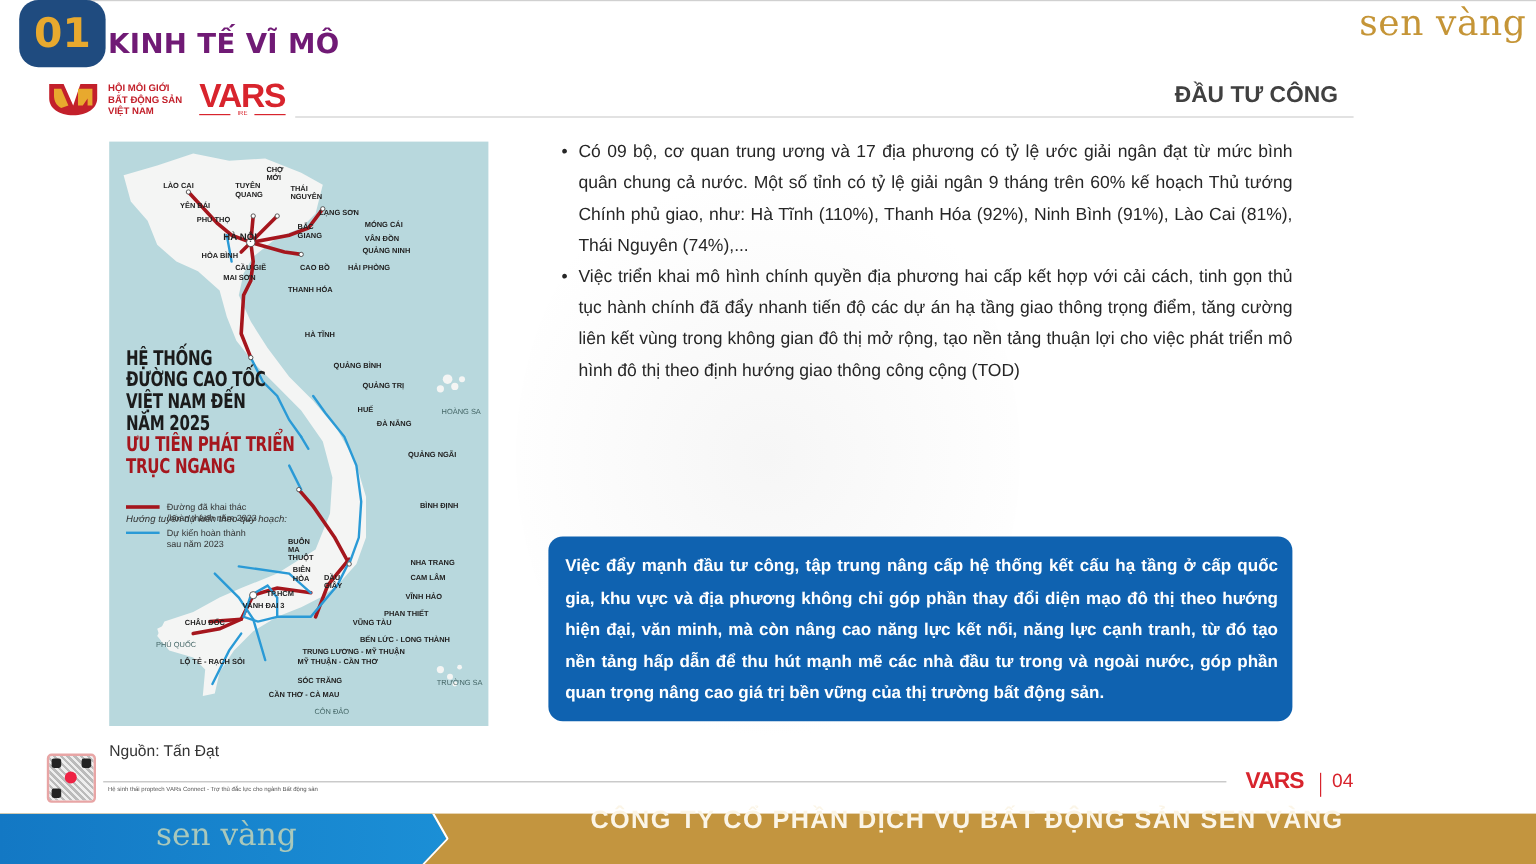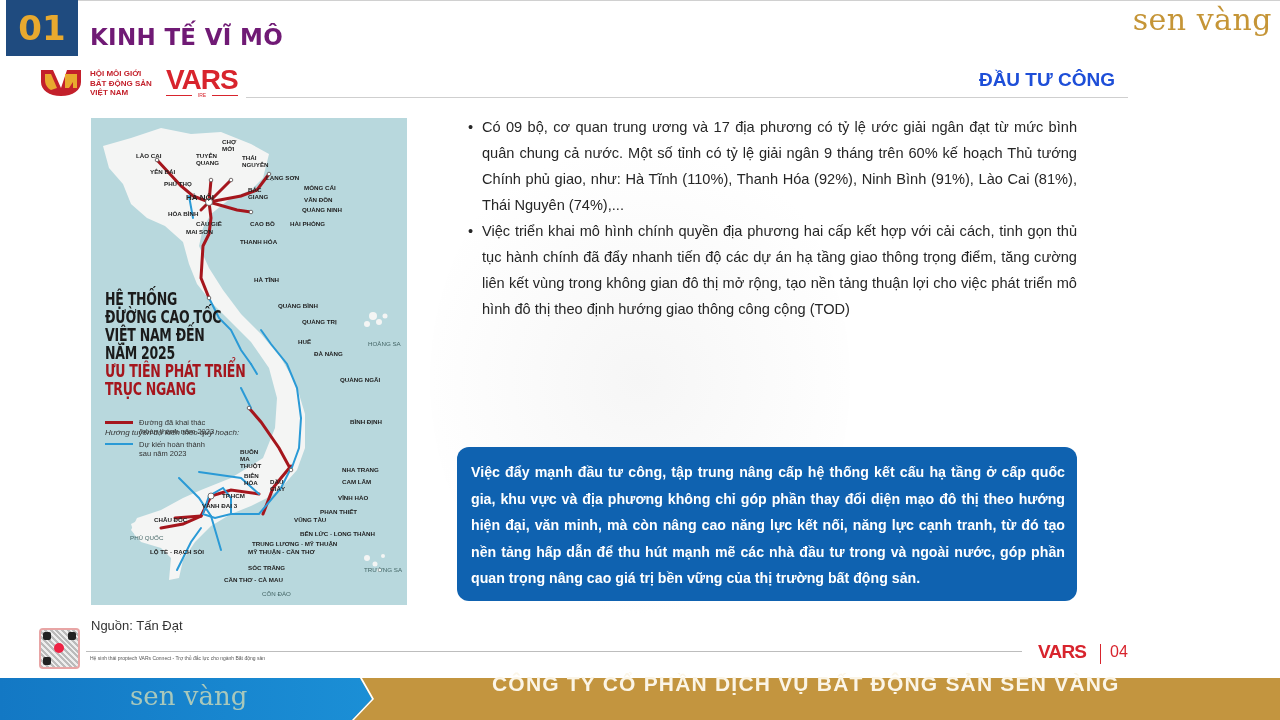--- a/index.html
+++ b/index.html
@@ -1,36 +1,36 @@
 <!DOCTYPE html>
 <html><head>
 <meta charset="utf-8">
 <style>
   * { box-sizing: border-box; margin: 0; padding: 0; }
   html, body { width: 1280px; height: 720px; overflow: hidden; background: #fff; }
   body { position: relative; font-family: "Liberation Sans", sans-serif; color: #222; }
 
   
-  .sec-num { position: absolute; left: 6px; top: 0; width: 72px; height: 56px; background: #1f4b7f;
-             color: #e8a92e; font: bold 34px "DejaVu Sans", sans-serif; display: flex; align-items: center; justify-content: center; }
+  .sec-num { position: absolute; left: 16px; top: 0; width: 72px; height: 56px; background: #1f4b7f;
+             color: #e8a92e; font: bold 34px "DejaVu Sans", sans-serif; display: flex; align-items: center; justify-content: center; border-radius: 16px; }
   .sec-title { position: absolute; left: 90px; top: 24px; font: bold 23px "DejaVu Sans", sans-serif; color: #701a75; letter-spacing: 0.3px; }
   .top-rule { position: absolute; left: 72px; right: 0; top: 0; height: 1px; background: #d0d0d0; }
 
   .brand-top { position: absolute; right: 8px; top: 2px; font: 30px "DejaVu Serif", serif; color: #c59537; letter-spacing: 0.5px; }
 
   
   .vr-logo { position: absolute; left: 39px; top: 68px; width: 44px; height: 30px; }
   .vr-text { position: absolute; left: 90px; top: 69px; font: bold 8px "Liberation Sans", sans-serif; color: #c3202b; line-height: 9.5px; }
   .vars-logo { position: absolute; left: 166px; top: 64px; font: bold 28px "Liberation Sans", sans-serif; color: #d8242d; letter-spacing: -1px; }
   .vars-sub { position: absolute; left: 166px; top: 92px; width: 72px; height: 6px; font: 5px "Liberation Sans", sans-serif; color:#d8242d; text-align:center; }
   .vars-sub::before, .vars-sub::after { content:""; position:absolute; top:3px; width:26px; height:1px; background:#d8242d; }
   .vars-sub::before { left:0; } .vars-sub::after { right:0; }
 
   .subhead-rule { position: absolute; left: 246px; right: 152px; top: 97px; height: 1px; background: #cfcfcf; }
-  .subhead { position: absolute; right: 165px; top: 69px; font: bold 19px "Liberation Sans", sans-serif; color: #1d4ed8; }
+  .subhead { position: absolute; right: 165px; top: 69px; font: bold 19px "Liberation Sans", sans-serif; color: #404040; }
 
   
   .watermark { position: absolute; left: 430px; top: 120px; width: 420px; height: 520px; border-radius: 50%;
                background: radial-gradient(circle, rgba(240,240,240,0.6), rgba(255,255,255,0) 70%); }
 
   
   .map { position: absolute; left: 91px; top: 118px; width: 316px; height: 487px; background: #b8d8dd; overflow: hidden; }
   .map svg { position: absolute; left: 0; top: 0; }
   .map-title { position: absolute; left: 14px; top: 172px; font: bold 17px "DejaVu Sans Condensed", "DejaVu Sans", sans-serif; line-height: 18px; color: #1b1b1b; letter-spacing: -0.3px; transform: scaleX(0.82); transform-origin: left; }
   .map-title .red { color: #a5161d; }

